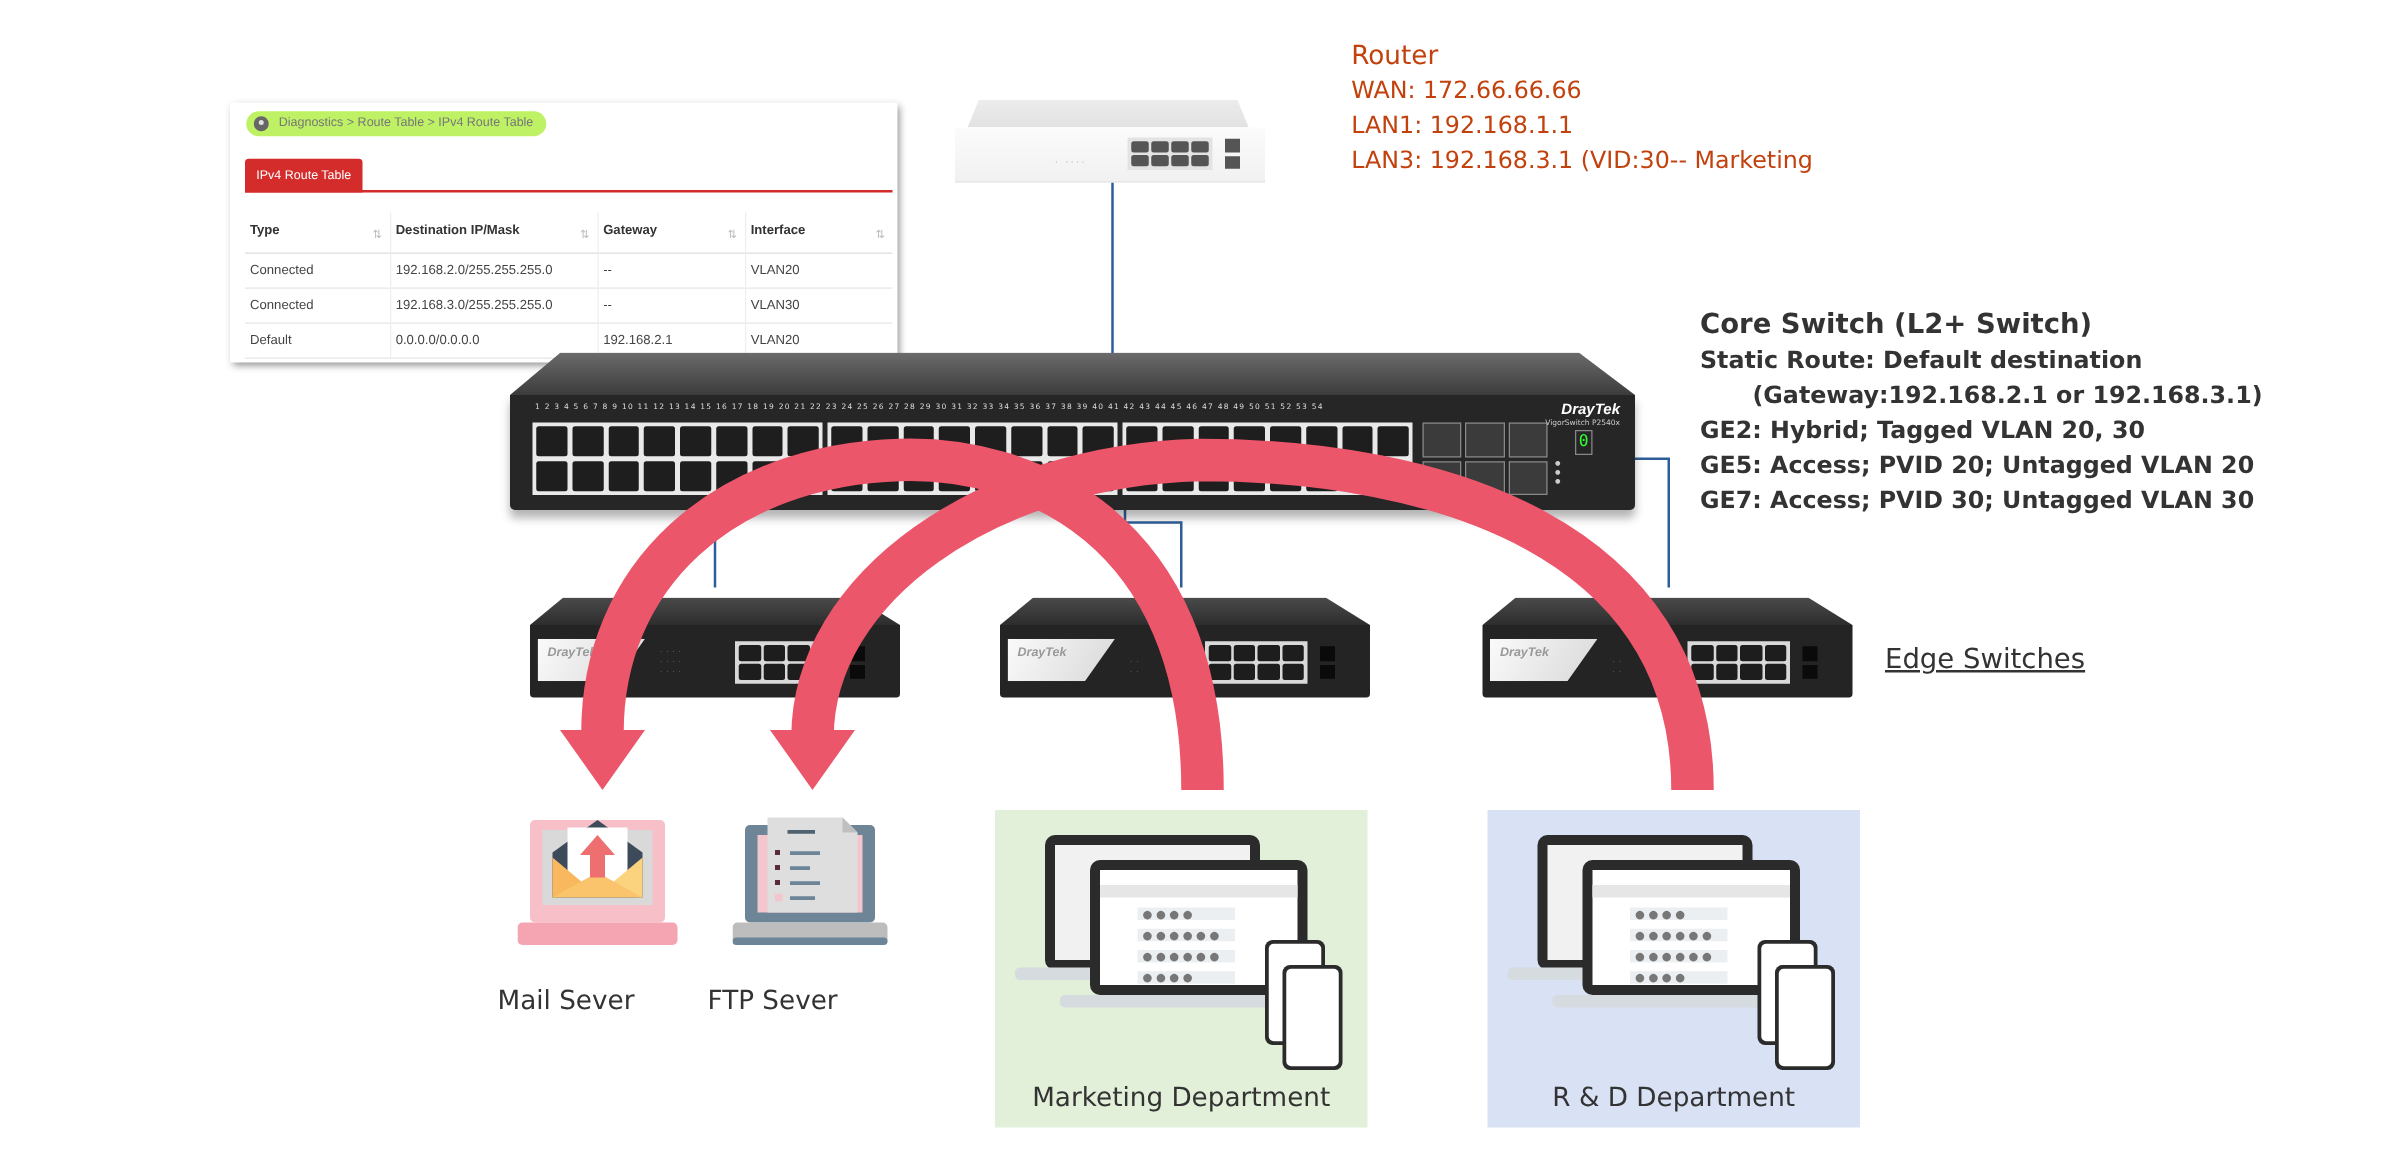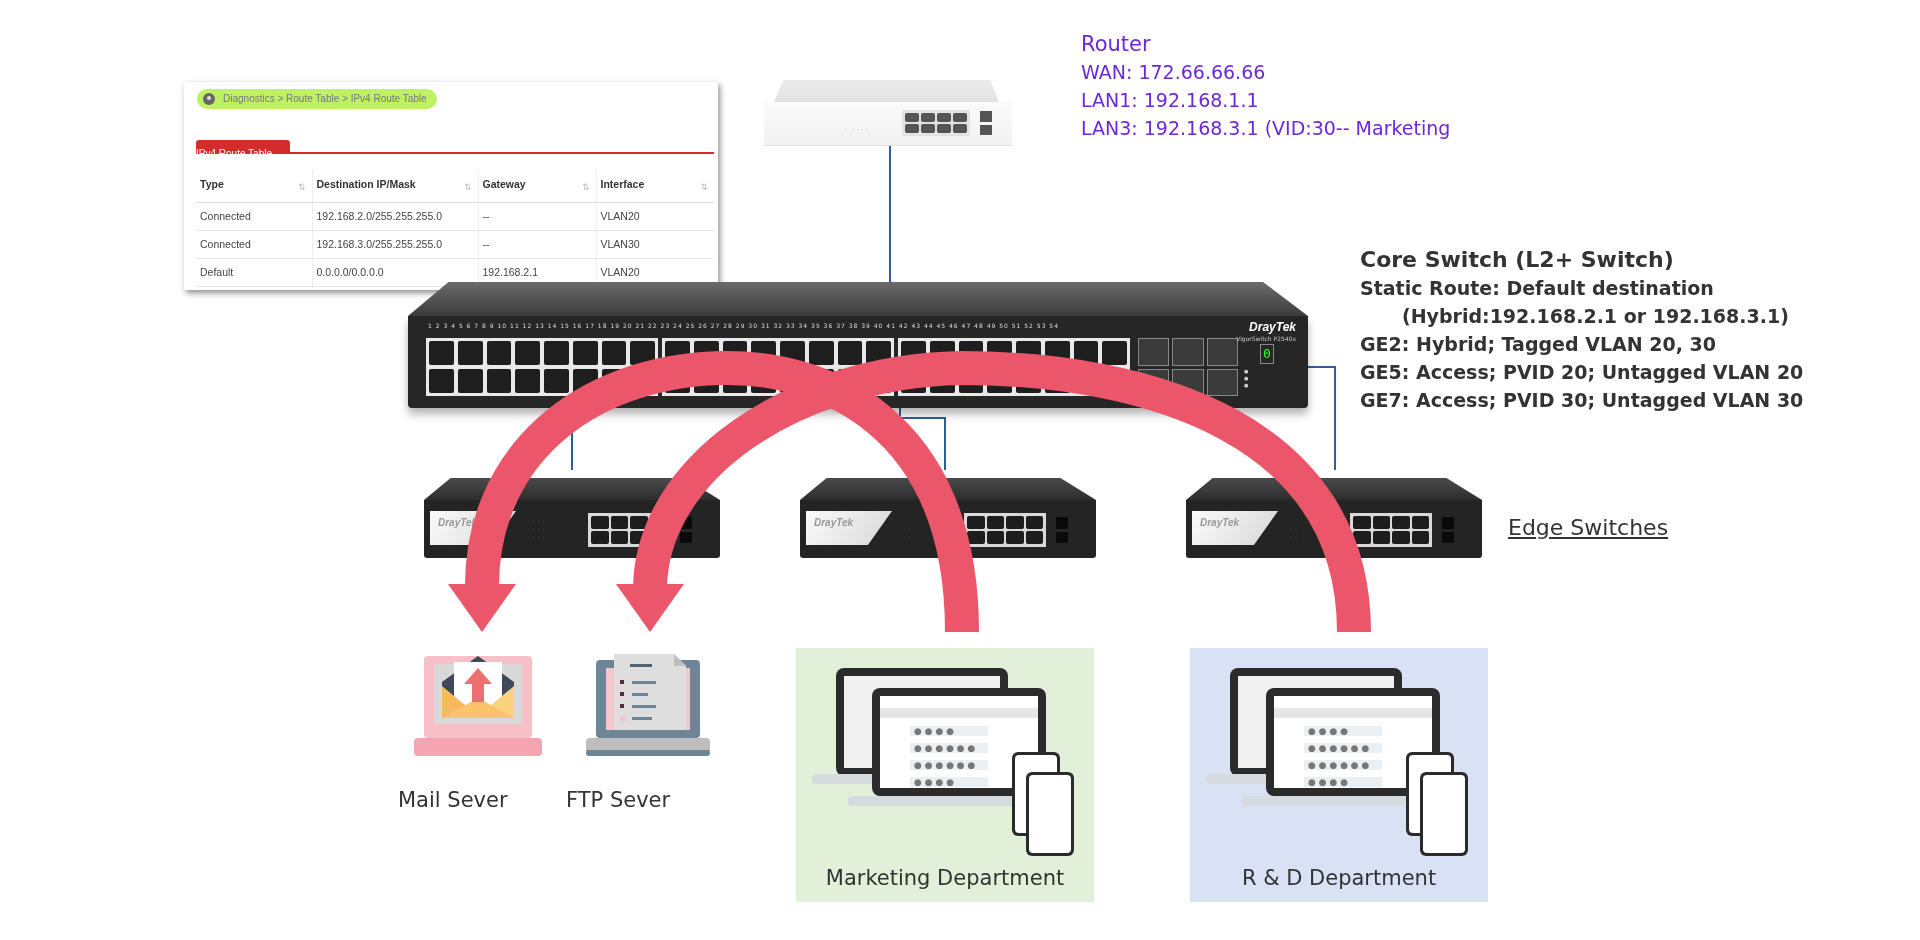--- a/index.html
+++ b/index.html
@@ -19,22 +19,22 @@
   }
   .breadcrumb .pin {
     position: absolute; left: 6px; top: 4px; width: 12px; height: 12px; border-radius: 50%;
     background: #666;
   }
   .breadcrumb .pin::after {
     content: ""; position: absolute; left: 4px; top: 3px; width: 4px; height: 4px; border-radius: 50%; background: #e2e2e2;
   }
   .tab-row { position: absolute; left: 12px; right: 4px; top: 44px; height: 28px; border-bottom: 2px solid #d42b2b; }
   .tab-active {
-    position: absolute; left: 0; bottom: -2px; height: 14px; width: 94px; background: #d42b2b;
-    border-radius: 3px 3px 0 0; color: #fff; font-size: 10px; line-height: 27px;  margin-top: 44px;
+    position: absolute; left: 0; bottom: -2px; height: 27px; width: 94px; background: #d42b2b;
+    border-radius: 3px 3px 0 0; color: #fff; font-size: 10px; line-height: 27px; text-align: center; margin-top: 44px;
   }
   table.routes { position: absolute; left: 12px; top: 88px; width: 518px; border-collapse: collapse; font-size: 10.5px; }
   table.routes th {
     text-align: left; font-weight: bold; color: #333; padding: 4px 4px 8px 4px; height: 32px;
     border-bottom: 1px solid #ddd; border-left: 1px solid #eee; position: relative; vertical-align: middle;
   }
   table.routes th:first-child { border-left: none; }
   table.routes th .sort { position: absolute; right: 6px; top: 12px; font-size: 9px; color: #bbb; font-weight: normal; }
   table.routes td { padding: 0 4px; height: 28px; color: #444; border-bottom: 1px solid #e6e6e6; border-left: 1px solid #eee; }
   table.routes td:first-child { border-left: none; }
@@ -69,21 +69,21 @@
   .edge { position: absolute; width: 296px; height: 80px; }
   .edge .top { position: absolute; left: 0; top: 0; width: 296px; height: 22px; background: linear-gradient(#4a4a4a,#2d2d2d); clip-path: polygon(9% 0, 88% 0, 100% 100%, 0 100%); }
   .edge .front { position: absolute; left: 0; top: 22px; width: 296px; height: 58px; background: #242424; border-radius: 0 0 3px 3px; }
   .edge .badge { position: absolute; left: 6px; top: 11px; width: 86px; height: 34px; background: linear-gradient(120deg,#fafafa,#d8d8d8); clip-path: polygon(0 0, 100% 0, 72% 100%, 0 100%); }
   .edge .badge span { position: absolute; left: 8px; top: 6px; font-size: 10px; font-weight: bold; font-style: italic; color: #999; font-family: "Liberation Sans", sans-serif; }
   .edge .ports { position: absolute; left: 164px; top: 13px; width: 82px; height: 34px; background: #d9d9d9; display: grid; grid-template-columns: repeat(4, 1fr); grid-template-rows: 1fr 1fr; gap: 2px; padding: 3px; }
   .edge .ports span { background: #1d1d1d; border-radius: 2px; }
   .edge .sfp { position: absolute; left: 256px; top: 17px; width: 12px; height: 26px; display: flex; flex-direction: column; gap: 3px; }
   .edge .sfp span { flex: 1; background: #0a0a0a; }
   .edge .dots { position: absolute; left: 104px; top: 18px; font-size: 6px; color: #777; letter-spacing: 3px; line-height: 8px; }
-  .router-info { position: absolute; left: 1081px; top: 30px; font-family: "DejaVu Sans", sans-serif; font-size: 19px; line-height: 28px; color: #6d28d9; }
+  .router-info { position: absolute; left: 1081px; top: 30px; font-family: "DejaVu Sans", sans-serif; font-size: 19px; line-height: 28px; color: #c2410c; }
   .router-info .title { font-size: 21px; }
   .core-info { position: absolute; left: 1360px; top: 246px; font-size: 19px; line-height: 28px; color: #333; font-family: "DejaVu Sans", sans-serif; font-weight: bold; }
   .core-info .title { font-size: 22px; }
   .core-info .indent { padding-left: 42px; }
   .edge-label { position: absolute; left: 1508px; top: 515px; font-size: 22px; color: #333; font-family: "DejaVu Sans", sans-serif; text-decoration: underline; }
 
   
   .server { position: absolute; width: 130px; height: 120px; }
   .server-label { position: absolute; font-size: 21px; color: #333; width: 160px; text-align: left; font-family: "DejaVu Sans", sans-serif; }
 
@@ -245,21 +245,21 @@
     <div class="brand">DrayTek</div>
     <div class="model">VigorSwitch P2540x</div>
     <div class="display">0</div>
     <div class="status">● <br>● <br>● </div>
   </div>
 </div>
 
 <div class="core-info">
   <div class="title">Core Switch (L2+ Switch)</div>
   <div>Static Route: Default destination</div>
-  <div class="indent">(Hybrid:192.168.2.1 or 192.168.3.1)</div>
+  <div class="indent">(Gateway:192.168.2.1 or 192.168.3.1)</div>
   <div>GE2: Hybrid; Tagged VLAN 20, 30</div>
   <div>GE5: Access; PVID 20; Untagged VLAN 20</div>
   <div>GE7: Access; PVID 30; Untagged VLAN 30</div>
 </div>
 
 <div class="edge" style="left:424px;top:478px;">
   <div class="top"></div>
   <div class="front">
     <div class="badge">
         <span>DrayTek</span>

